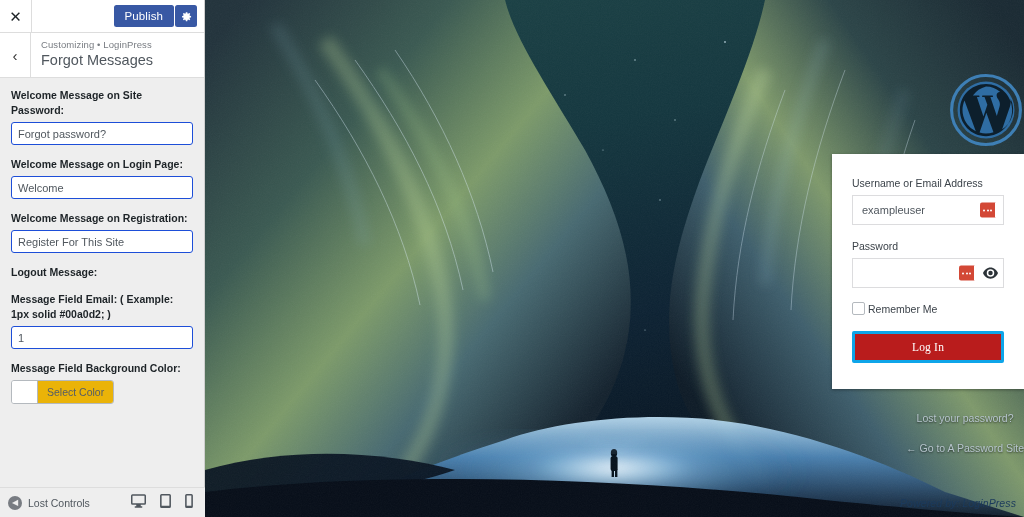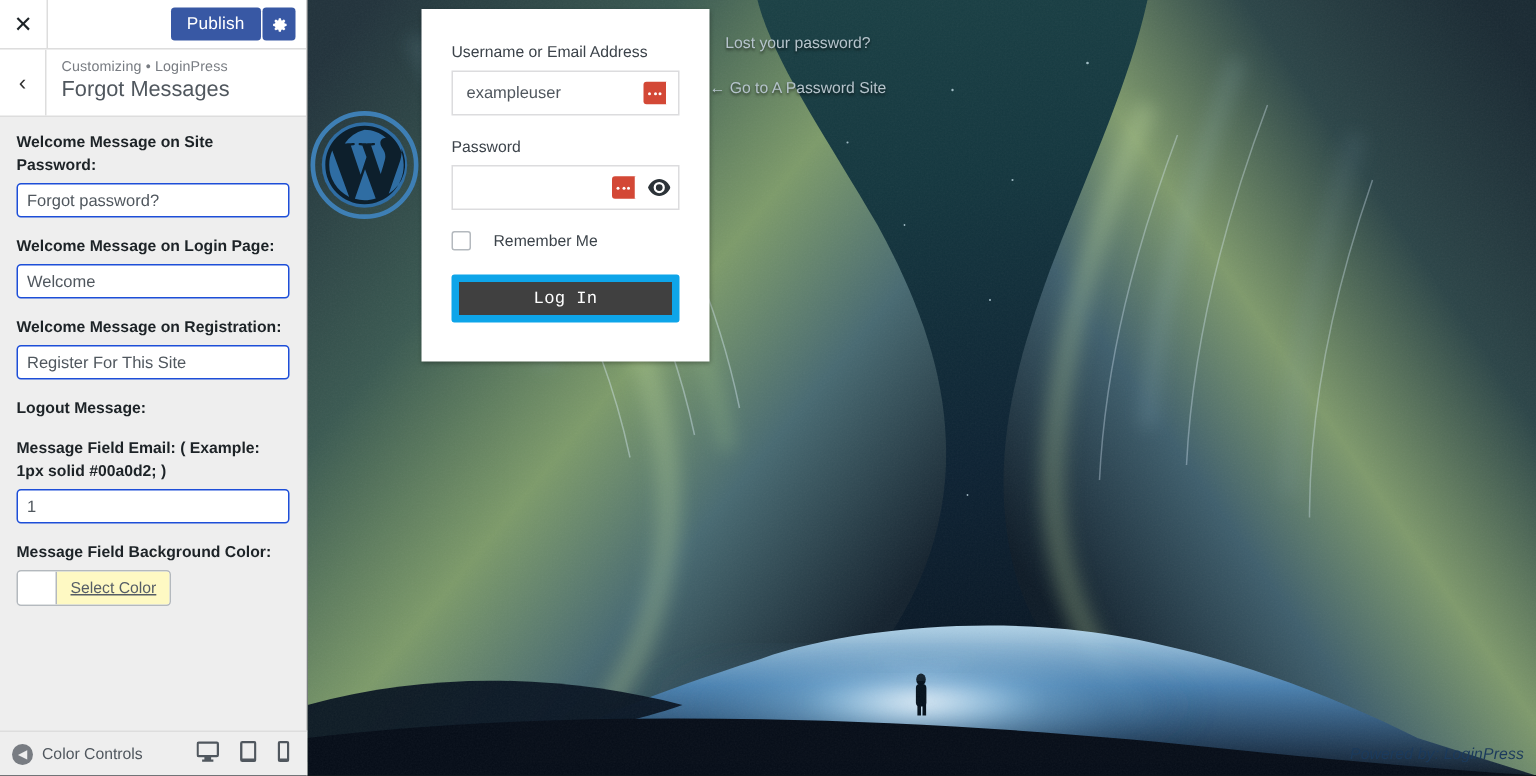--- a/index.html
+++ b/index.html
@@ -100,22 +100,21 @@
     height: 24px; background: #f7f7f7;
     overflow: hidden; cursor: pointer;
   }
   .color-swatch {
     width: 26px; background: #ffffff;
     border-right: 1px solid #b4b9be;
   }
   .color-label {
     font-size: 10.5px; color: #555d66;
     padding: 0 9px; display: flex; align-items: center;
-    background: #fef9c3;
-    text-decoration: underline;
+    background: #eab308;
   }
 
   
   .side-footer {
     position: absolute; bottom: 0; left: 0;
     width: 205px; height: 30px;
     background: #eeeeee;
     border-top: 1px solid #dddddd;
     display: flex; align-items: center;
     padding: 0 8px;
@@ -142,21 +141,21 @@
   
   #preview {
     flex: 1 1 auto; position: relative; overflow: hidden;
     height: 517px;
   }
   .bg { position: absolute; inset: 0; overflow: hidden; background: #0a1a22; }
   .bg svg { position: absolute; inset: 0; width: 100%; height: 100%; display: block; }
 
   .login-wrap {
     position: absolute; left: 0; right: 0; top: 0;
-    display: flex; align-items: flex-start;
+    display: flex; flex-direction: column; align-items: flex-end;
   }
   .wp-logo {
     margin-top: 72px;
     width: 76px; height: 76px;
   }
   .login-card {
     margin-top: 6px;
     width: 192px; background: #ffffff;
     padding: 22px 20px 26px 20px;
     box-shadow: 0 1px 3px rgba(0,0,0,0.35);
@@ -186,35 +185,35 @@
   .lp-icon i { width: 2px; height: 2px; background: #fff; border-radius: 50%; display:block; }
   .pw-wrap .lp-icon { right: 28px; }
   .eye-btn {
     position: absolute; right: 6px; top: 50%; transform: translateY(-50%);
     width: 16px; height: 16px; cursor: pointer;
     display: flex; align-items: center; justify-content: center;
   }
   .eye-btn svg { width: 15px; height: 12px; fill: #2c3338; }
 
   .remember-row {
-    display: flex; align-items: center; gap: 15px;
+    display: flex; align-items: center; gap: 3px;
     margin-bottom: 16px; margin-top: 2px;
   }
   .cb {
     width: 13px; height: 13px;
     border: 1px solid #b4b9be; background: #fff;
     border-radius: 2px; cursor: pointer; flex: 0 0 13px;
   }
   .remember-lbl { font-size: 10.5px; color: #3c434a; cursor: pointer; }
 
   .login-btn {
     width: 100%; height: 32px;
-    background: #404040; color: #fff;
-    border: 5px solid #0ea5e9;
-    font-size: 11.5px; font-family: Liberation Mono, monospace;
+    background: #b91c1c; color: #fff;
+    border: 3px solid #0ea5e9;
+    font-size: 11.5px; font-family: Liberation Serif, serif;
     cursor: pointer; letter-spacing: 0.2px;
     border-radius: 2px;
   }
 
   .below-links {
     margin-top: 23px; text-align: center;
     display: flex; flex-direction: column; align-items: center;
   }
   .lost-pw {
     font-size: 10.5px; color: #b6c4cc; text-decoration: none;
@@ -290,21 +289,21 @@
           <div class="color-swatch"></div>
           <div class="color-label">Select Color</div>
         </div>
       </div>
 
     </div>
 
     <div class="side-footer">
       <div class="hide-controls">
         <span class="hc-circle">◀</span>
-        <span class="hc-text">Color Controls</span>
+        <span class="hc-text">Lost Controls</span>
       </div>
       <div class="devices">
         <span class="dev active">
           <svg width="15" height="14" viewBox="0 0 20 18">
               <path d="M18 0H2a2 2 0 0 0-2 2v10a2 2 0 0 0 2 2h5v2H5v2h10v-2h-2v-2h5a2 2 0 0 0 2-2V2a2 2 0 0 0-2-2zm0 12H2V2h16v10z"></path>
             </svg>
         </span>
         <span class="dev">
           <svg width="11" height="14" viewBox="0 0 14 18">
               <path d="M12 0H2a2 2 0 0 0-2 2v14a2 2 0 0 0 2 2h10a2 2 0 0 0 2-2V2a2 2 0 0 0-2-2zm0 15H2V2h10v13z"></path>

